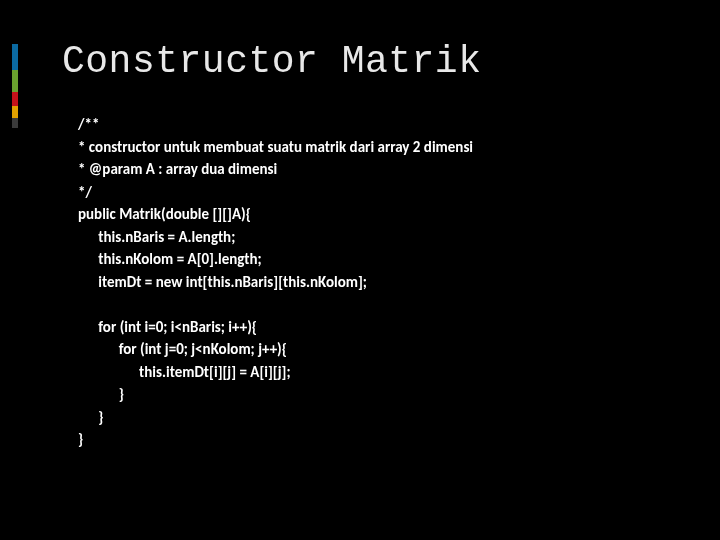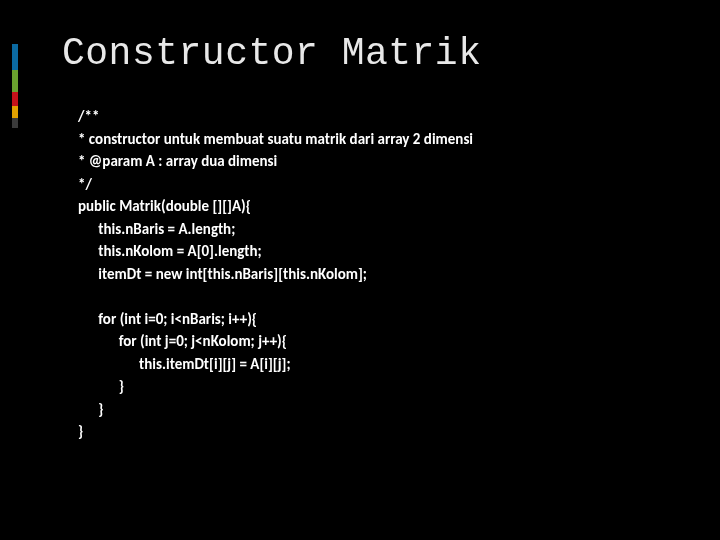--- a/index.html
+++ b/index.html
@@ -25,21 +25,21 @@
     width: 6px;
   }
   .accent-strip div {
     width: 6px;
   }
   .title {
     font-family: Consolas, 'Courier New', monospace;
     color: #e8e8e8;
     font-size: 38px;
     font-weight: 400;
-    margin: 8px 0 30px 0;
+    margin: 16px 0 30px 0;
     letter-spacing: 0.5px;
   }
   .code {
     font-family: 'Segoe UI', Calibri, Tahoma, sans-serif;
     color: #ffffff;
     font-size: 15px;
     line-height: 1.5;
     white-space: pre;
     font-weight: 600;
     margin-left: 16px;

